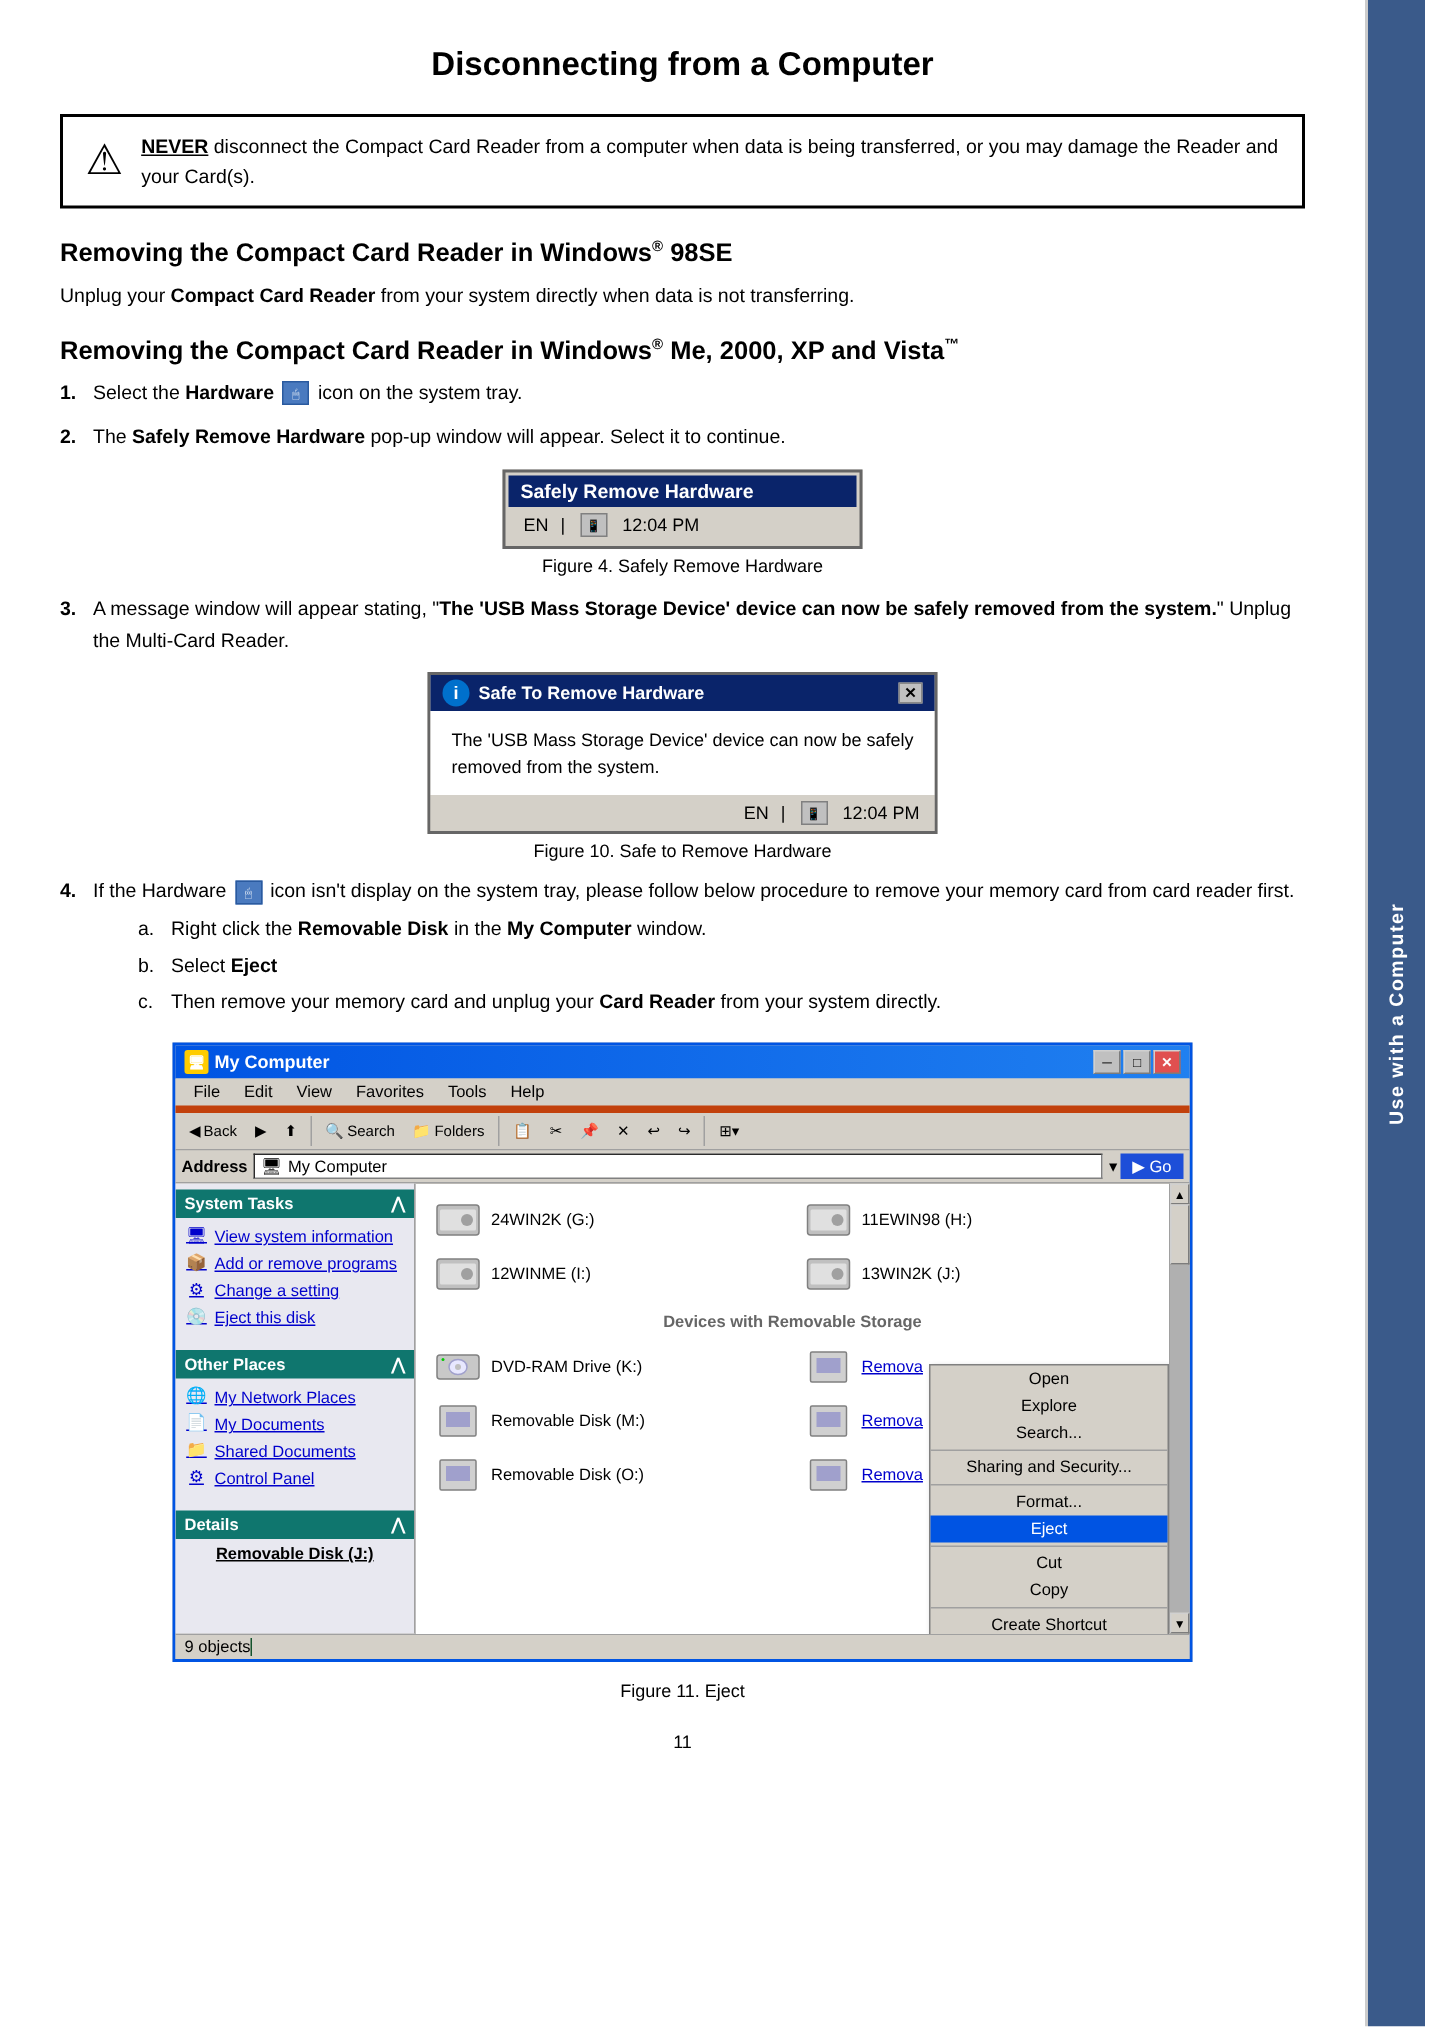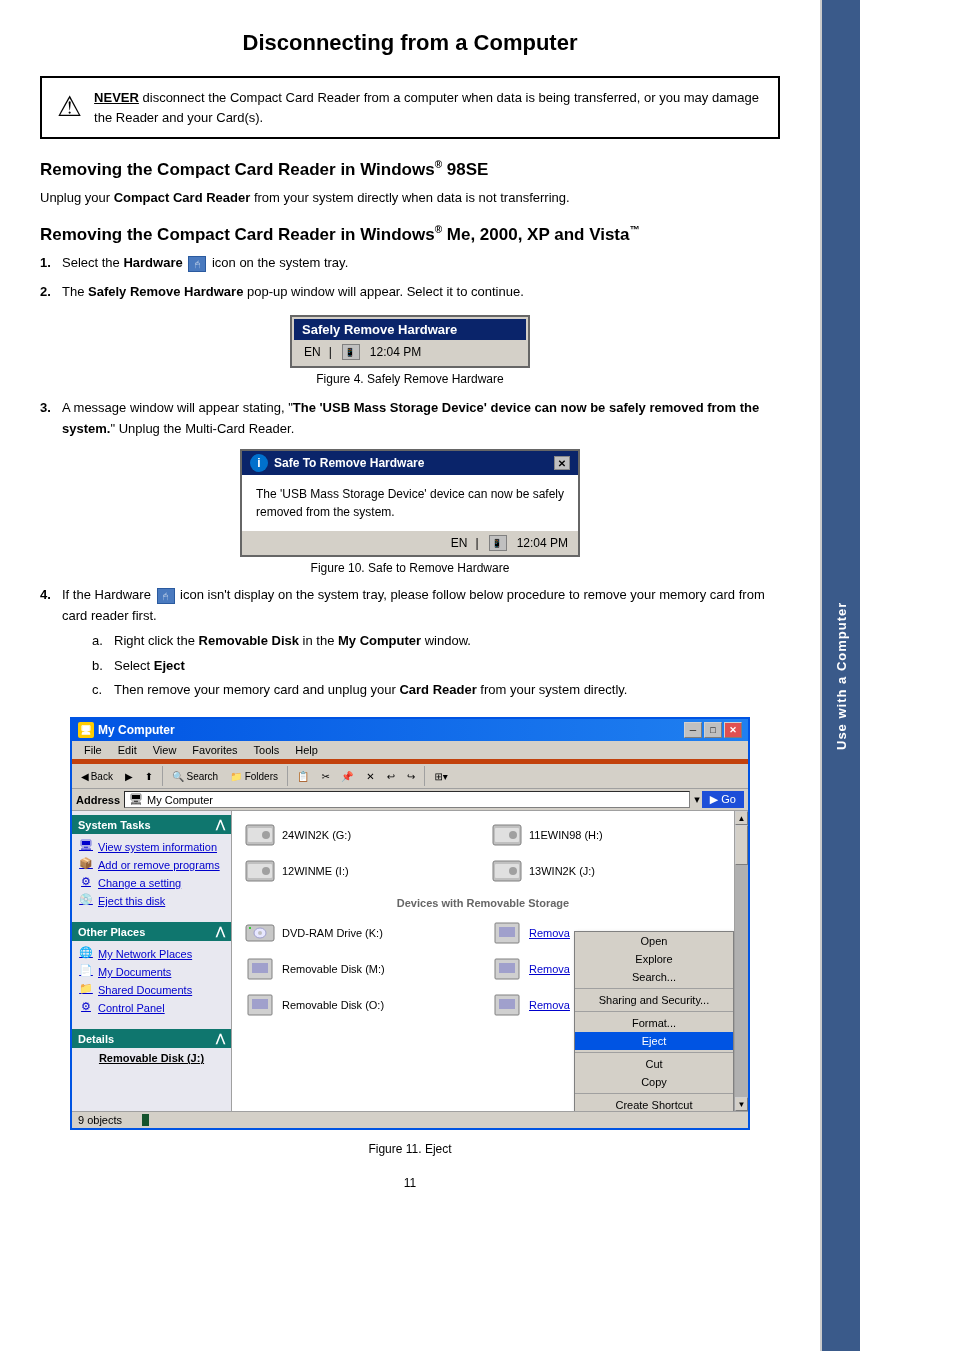--- a/index.html
+++ b/index.html
@@ -7,21 +7,21 @@
       font-family: Arial, sans-serif;
       font-size: 13px;
       background: #fff;
       color: #000;
       width: 954px;
       min-height: 1351px;
       position: relative;
     }
     .page-container {
       display: flex;
-      width: 860px;
+      width: 950px;
       min-height: 1351px;
     }
     .main-content {
       flex: 1;
       padding: 30px 40px 30px 40px;
       border-right: 2px solid #ccc;
     }
     .side-tab {
       width: 38px;
       background: #3a5a8a;
@@ -455,22 +455,22 @@
     }
     .status-bar {
       background: #d4d0c8;
       border-top: 1px solid #a0a0a0;
       padding: 2px 6px;
       font-size: 11px;
       display: flex;
       gap: 8px;
     }
     .status-section {
-      border-right: 7px solid #14532d;
-      padding-right: 20px;
+      border-right: 1px solid #14532d;
+      padding-right: 0;
     }
   </style>
 </head>
 <body>
 
 <div class="page-container">
   <div class="main-content">
 
     <h1 class="page-title">Disconnecting from a Computer</h1>
 

